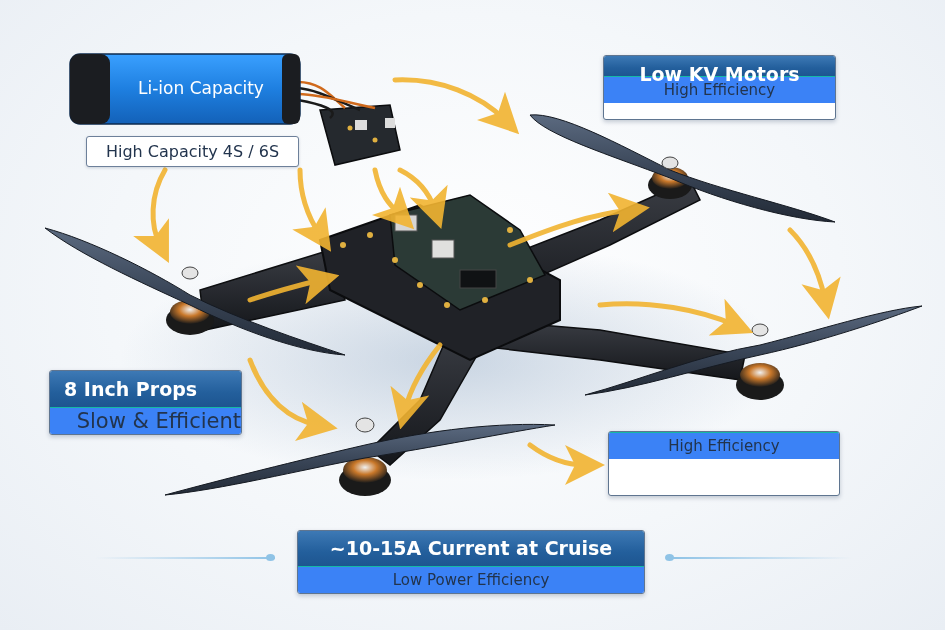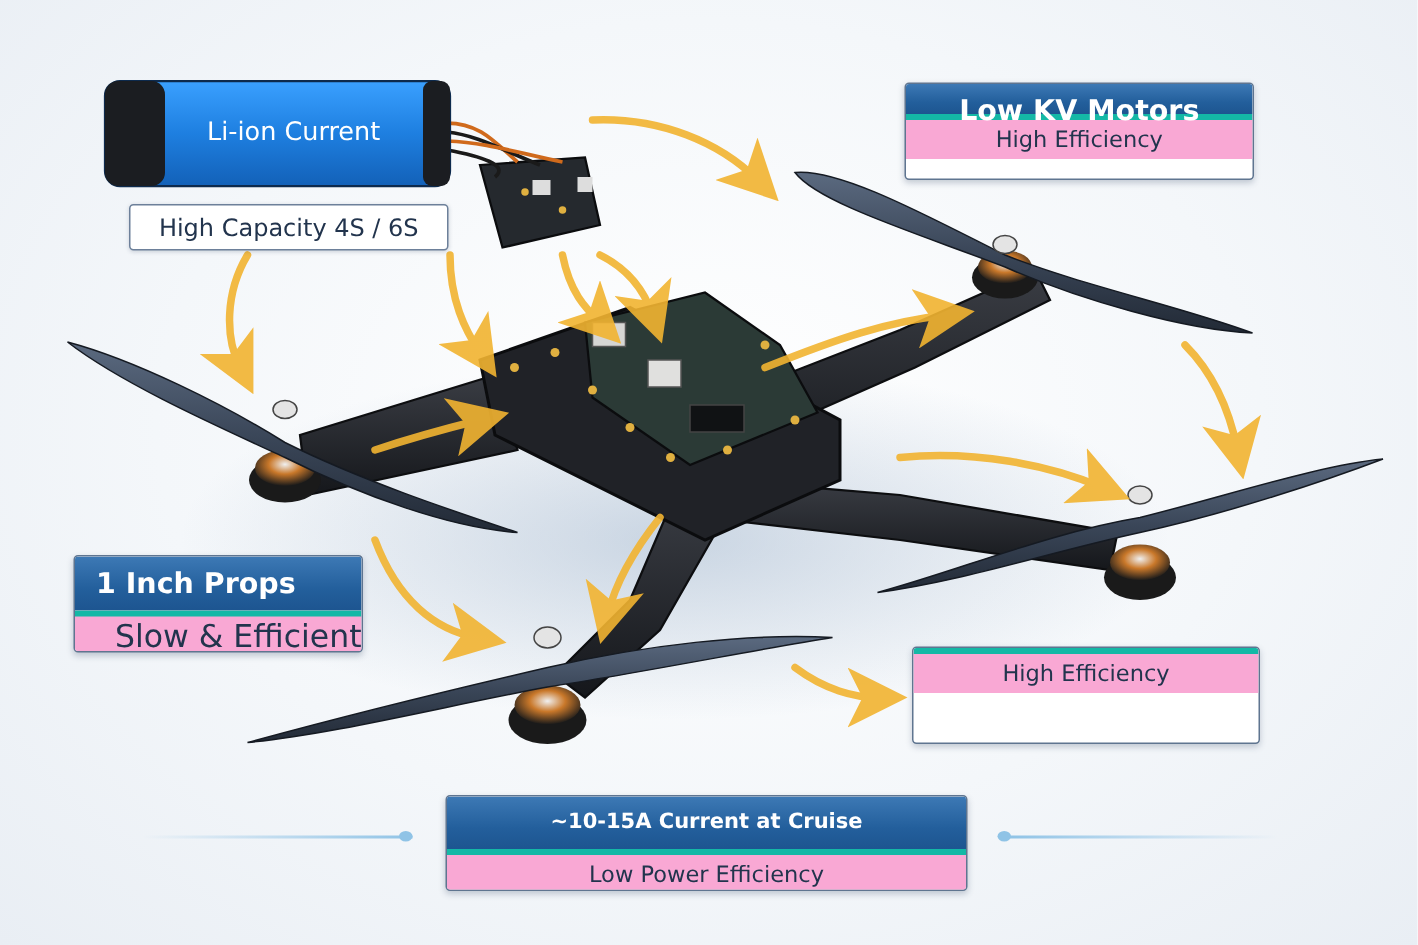--- a/index.html
+++ b/index.html
@@ -14,22 +14,22 @@
   
   .label-box {
     position: absolute; border: 1px solid #5f7590; border-radius: 3px;
     background: #ffffff; box-shadow: 0 2px 4px rgba(40,60,90,0.25); overflow: hidden;
   }
   .label-head {
     background: linear-gradient(#3d79b5, #235f9c 60%, #1d5590);
     color: #ffffff; font-weight: bold; text-align: center; white-space: nowrap;
   }
   .label-sub {
-    color: #22344d; text-align: center; white-space: nowrap; background: #f9a8d4;
-    border-top: 4px solid #14b8a6;
+    color: #22344d; text-align: center; white-space: nowrap; background: #3b82f6;
+    border-top: 1px solid #14b8a6;
   }
   .plain-box {
     position: absolute; border: 1px solid #6d809a; border-radius: 3px; background: #fff;
     color: #22344d; text-align: center; white-space: nowrap; box-shadow: 0 1px 3px rgba(40,60,90,0.2);
   }
   .battery-text {
     position: absolute; color: #ffffff; font-size: 17px; white-space: nowrap;
   }
   .deco-line {
     position: absolute; height: 2px;
@@ -155,42 +155,42 @@
       <path d="M790,230 C810,250 820,275 825,300"></path>
       <path d="M600,305 C650,300 700,310 735,325"></path>
       <path d="M250,360 C265,400 290,420 318,425"></path>
       <path d="M440,345 C420,370 410,390 405,410"></path>
       <path d="M530,445 C550,460 570,465 585,465"></path>
       <path d="M510,245 C560,225 590,215 630,210"></path>
       <path d="M250,300 C280,290 300,285 320,280"></path>
     </g>
   </svg>
 
-  <div class="battery-text" style="left:138px; top:78px;">Li-ion Current</div>
+  <div class="battery-text" style="left:138px; top:78px;">Li-ion Capacity</div>
 
   <div class="plain-box" style="left:86px; top:136px; width:211px; height:29px; line-height:29px; font-size:16px;">
     <span>High Capacity 4S / 6S</span>
   </div>
 
   <div class="label-box" style="left:603px; top:55px; width:231px; height:63px;">
     <div class="label-head" style="height:20px; line-height:36px; font-size:19px;">Low KV Motors</div>
     <div class="label-sub" style="height:26px; line-height:26px; font-size:15px;">High Efficiency</div>
   </div>
 
   <div class="label-box" style="left:49px; top:370px; width:191px; height:63px;">
-    <div class="label-head" style="height:36px; line-height:36px; font-size:19px; text-align:left; padding-left:14px;">1 Inch Props</div>
+    <div class="label-head" style="height:36px; line-height:36px; font-size:19px; text-align:left; padding-left:14px;">8 Inch Props</div>
     <div class="label-sub" style="height:26px; line-height:26px; font-size:21px; text-align:right; padding-left:18px;">Slow &amp; Efficient</div>
   </div>
 
   <div class="label-box" style="left:608px; top:431px; width:230px; height:63px;">
     <div class="label-sub" style="height:26px; line-height:26px; font-size:15px;">High Efficiency</div>
   </div>
 
   <div class="label-box" style="left:297px; top:530px; width:346px; height:62px;">
-    <div class="label-head" style="height:35px; line-height:35px; font-size:14px;">~10-15A Current at Cruise</div>
+    <div class="label-head" style="height:35px; line-height:35px; font-size:19px;">~10-15A Current at Cruise</div>
     <div class="label-sub" style="height:26px; line-height:26px; font-size:15px;">Low Power Efficiency</div>
   </div>
 
   <div class="deco-line" style="left:95px; top:557px; width:180px; background:linear-gradient(90deg, rgba(143,195,230,0), #8fc3e6);"></div>
   <div class="deco-dot" style="left:266px; top:554px;"></div>
   <div class="deco-dot" style="left:665px; top:554px;"></div>
   <div class="deco-line" style="left:672px; top:557px; width:180px; background:linear-gradient(90deg, #8fc3e6, rgba(143,195,230,0));"></div>
 
 </div>
 

